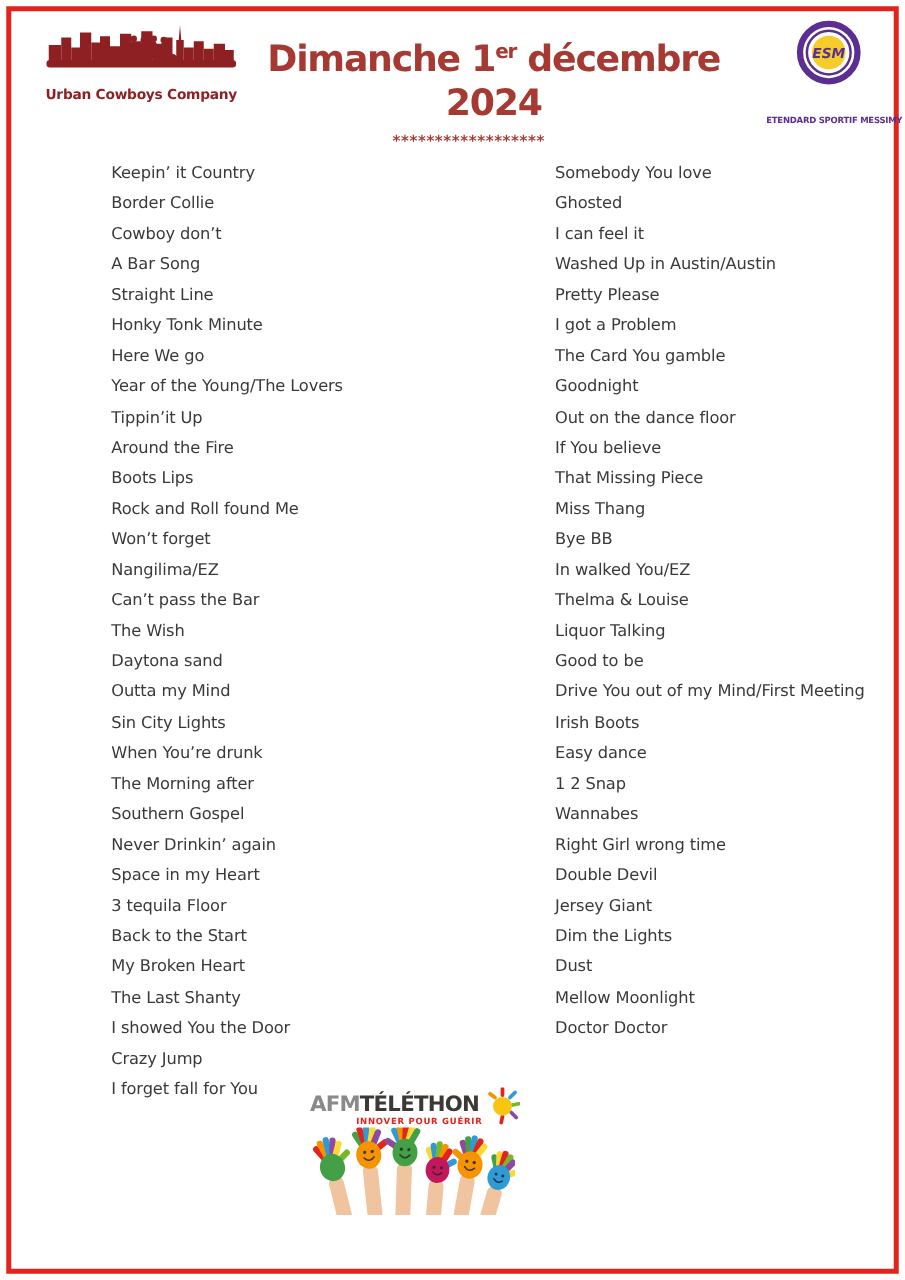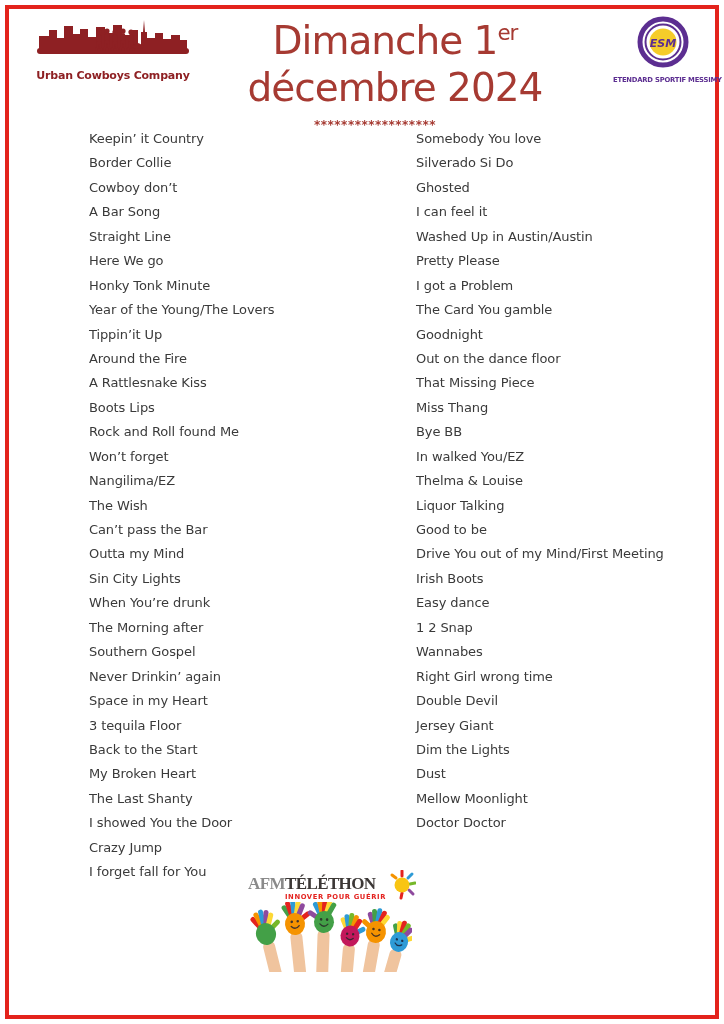--- a/index.html
+++ b/index.html
@@ -5,36 +5,36 @@
   html,body{margin:0;padding:0;background:#fff;}
   .page{position:relative;width:724px;height:1024px;background:#ffffff;overflow:hidden;
         font-family:"DejaVu Sans",sans-serif;}
   .border-frame{position:absolute;left:5px;top:5px;right:5px;bottom:5px;
         border:4px solid #e3231c;pointer-events:none;}
 
   
   .ucc-logo{position:absolute;left:36px;top:20px;width:154px;text-align:center;}
   .ucc-label{color:#8e2023;font-weight:bold;font-size:11px;letter-spacing:-0.2px;margin-top:1px;}
   .title-wrap{position:absolute;left:180px;top:18px;width:430px;text-align:center;color:#a63a32;}
-  .title{font-size:39px;font-weight:normal;letter-spacing:-1px;line-height:1.2;}
+  .title{font-size:29px;font-weight:bold;letter-spacing:-1px;line-height:1.2;margin-top:12px;}
   .title sup{font-size:55%;vertical-align:super;}
   .stars{font-size:12px;font-weight:bold;letter-spacing:0.5px;margin-top:6px;padding-right:40px;}
   .esm-logo{position:absolute;left:613px;top:14px;width:100px;text-align:center;}
-  .esm-label{color:#5c2e91;font-weight:bold;font-size:6.8px;letter-spacing:-0.2px;margin-top:2px;white-space:nowrap;text-align:center;}
+  .esm-label{color:#5c2e91;font-weight:bold;font-size:6.8px;letter-spacing:-0.2px;margin-top:18px;white-space:nowrap;text-align:center;}
 
   
   .song-col{position:absolute;top:127px;color:#3a3a3a;font-size:13px;letter-spacing:-0.1px;}
   .song-col .song{height:24.45px;line-height:24.45px;white-space:nowrap;}
   .col-left{left:89px;}
-  .col-right{left:416px;}
+  .col-right{left:444px;}
 
   
   .afm{position:absolute;left:248px;top:874px;width:168px;}
   .afm-brandrow{position:relative;padding-right:26px;}
-  .afm-brand{font-size:17px;font-weight:800;letter-spacing:-0.6px;white-space:nowrap;font-family:Liberation Serif, serif;}
+  .afm-brand{font-size:17px;font-weight:800;letter-spacing:-0.6px;white-space:nowrap;}
   .afm-light{color:#8a8a8a;}
   .afm-bold{color:#3c3836;}
   .afm-tagline{text-align:right;padding-right:30px;color:#e4231f;font-size:6.8px;font-weight:bold;
         letter-spacing:0.6px;margin-top:-1px;}
   .afm-sun{position:absolute;right:0;top:-4px;}
   .afm-hands{display:block;margin-top:1px;}
 </style>
 </head>
 <body>
 
@@ -105,58 +105,58 @@
     </svg>
     <div class="esm-label">ETENDARD SPORTIF MESSIMY</div>
   </div>
 
   <div class="song-col col-left">
       <div class="song">Keepin’ it Country</div>
       <div class="song">Border Collie</div>
       <div class="song">Cowboy don’t</div>
       <div class="song">A Bar Song</div>
       <div class="song">Straight Line</div>
+      <div class="song">Honky Tonk Minute</div>
       <div class="song">Here We go</div>
-      <div class="song">Honky Tonk Minute</div>
       <div class="song">Year of the Young/The Lovers</div>
       <div class="song">Tippin’it Up</div>
       <div class="song">Around the Fire</div>
-      <div class="song">A Rattlesnake Kiss</div>
       <div class="song">Boots Lips</div>
       <div class="song">Rock and Roll found Me</div>
       <div class="song">Won’t forget</div>
       <div class="song">Nangilima/EZ</div>
+      <div class="song">Can’t pass the Bar</div>
       <div class="song">The Wish</div>
-      <div class="song">Can’t pass the Bar</div>
+      <div class="song">Daytona sand</div>
       <div class="song">Outta my Mind</div>
       <div class="song">Sin City Lights</div>
       <div class="song">When You’re drunk</div>
       <div class="song">The Morning after</div>
       <div class="song">Southern Gospel</div>
       <div class="song">Never Drinkin’ again</div>
       <div class="song">Space in my Heart</div>
       <div class="song">3 tequila Floor</div>
       <div class="song">Back to the Start</div>
       <div class="song">My Broken Heart</div>
       <div class="song">The Last Shanty</div>
       <div class="song">I showed You the Door</div>
       <div class="song">Crazy Jump</div>
       <div class="song">I forget fall for You</div>
     </div>
   <div class="song-col col-right">
       <div class="song">Somebody You love</div>
-      <div class="song">Silverado Si Do</div>
       <div class="song">Ghosted</div>
       <div class="song">I can feel it</div>
       <div class="song">Washed Up in Austin/Austin</div>
       <div class="song">Pretty Please</div>
       <div class="song">I got a Problem</div>
       <div class="song">The Card You gamble</div>
       <div class="song">Goodnight</div>
       <div class="song">Out on the dance floor</div>
+      <div class="song">If You believe</div>
       <div class="song">That Missing Piece</div>
       <div class="song">Miss Thang</div>
       <div class="song">Bye BB</div>
       <div class="song">In walked You/EZ</div>
       <div class="song">Thelma &amp; Louise</div>
       <div class="song">Liquor Talking</div>
       <div class="song">Good to be</div>
       <div class="song">Drive You out of my Mind/First Meeting</div>
       <div class="song">Irish Boots</div>
       <div class="song">Easy dance</div>

